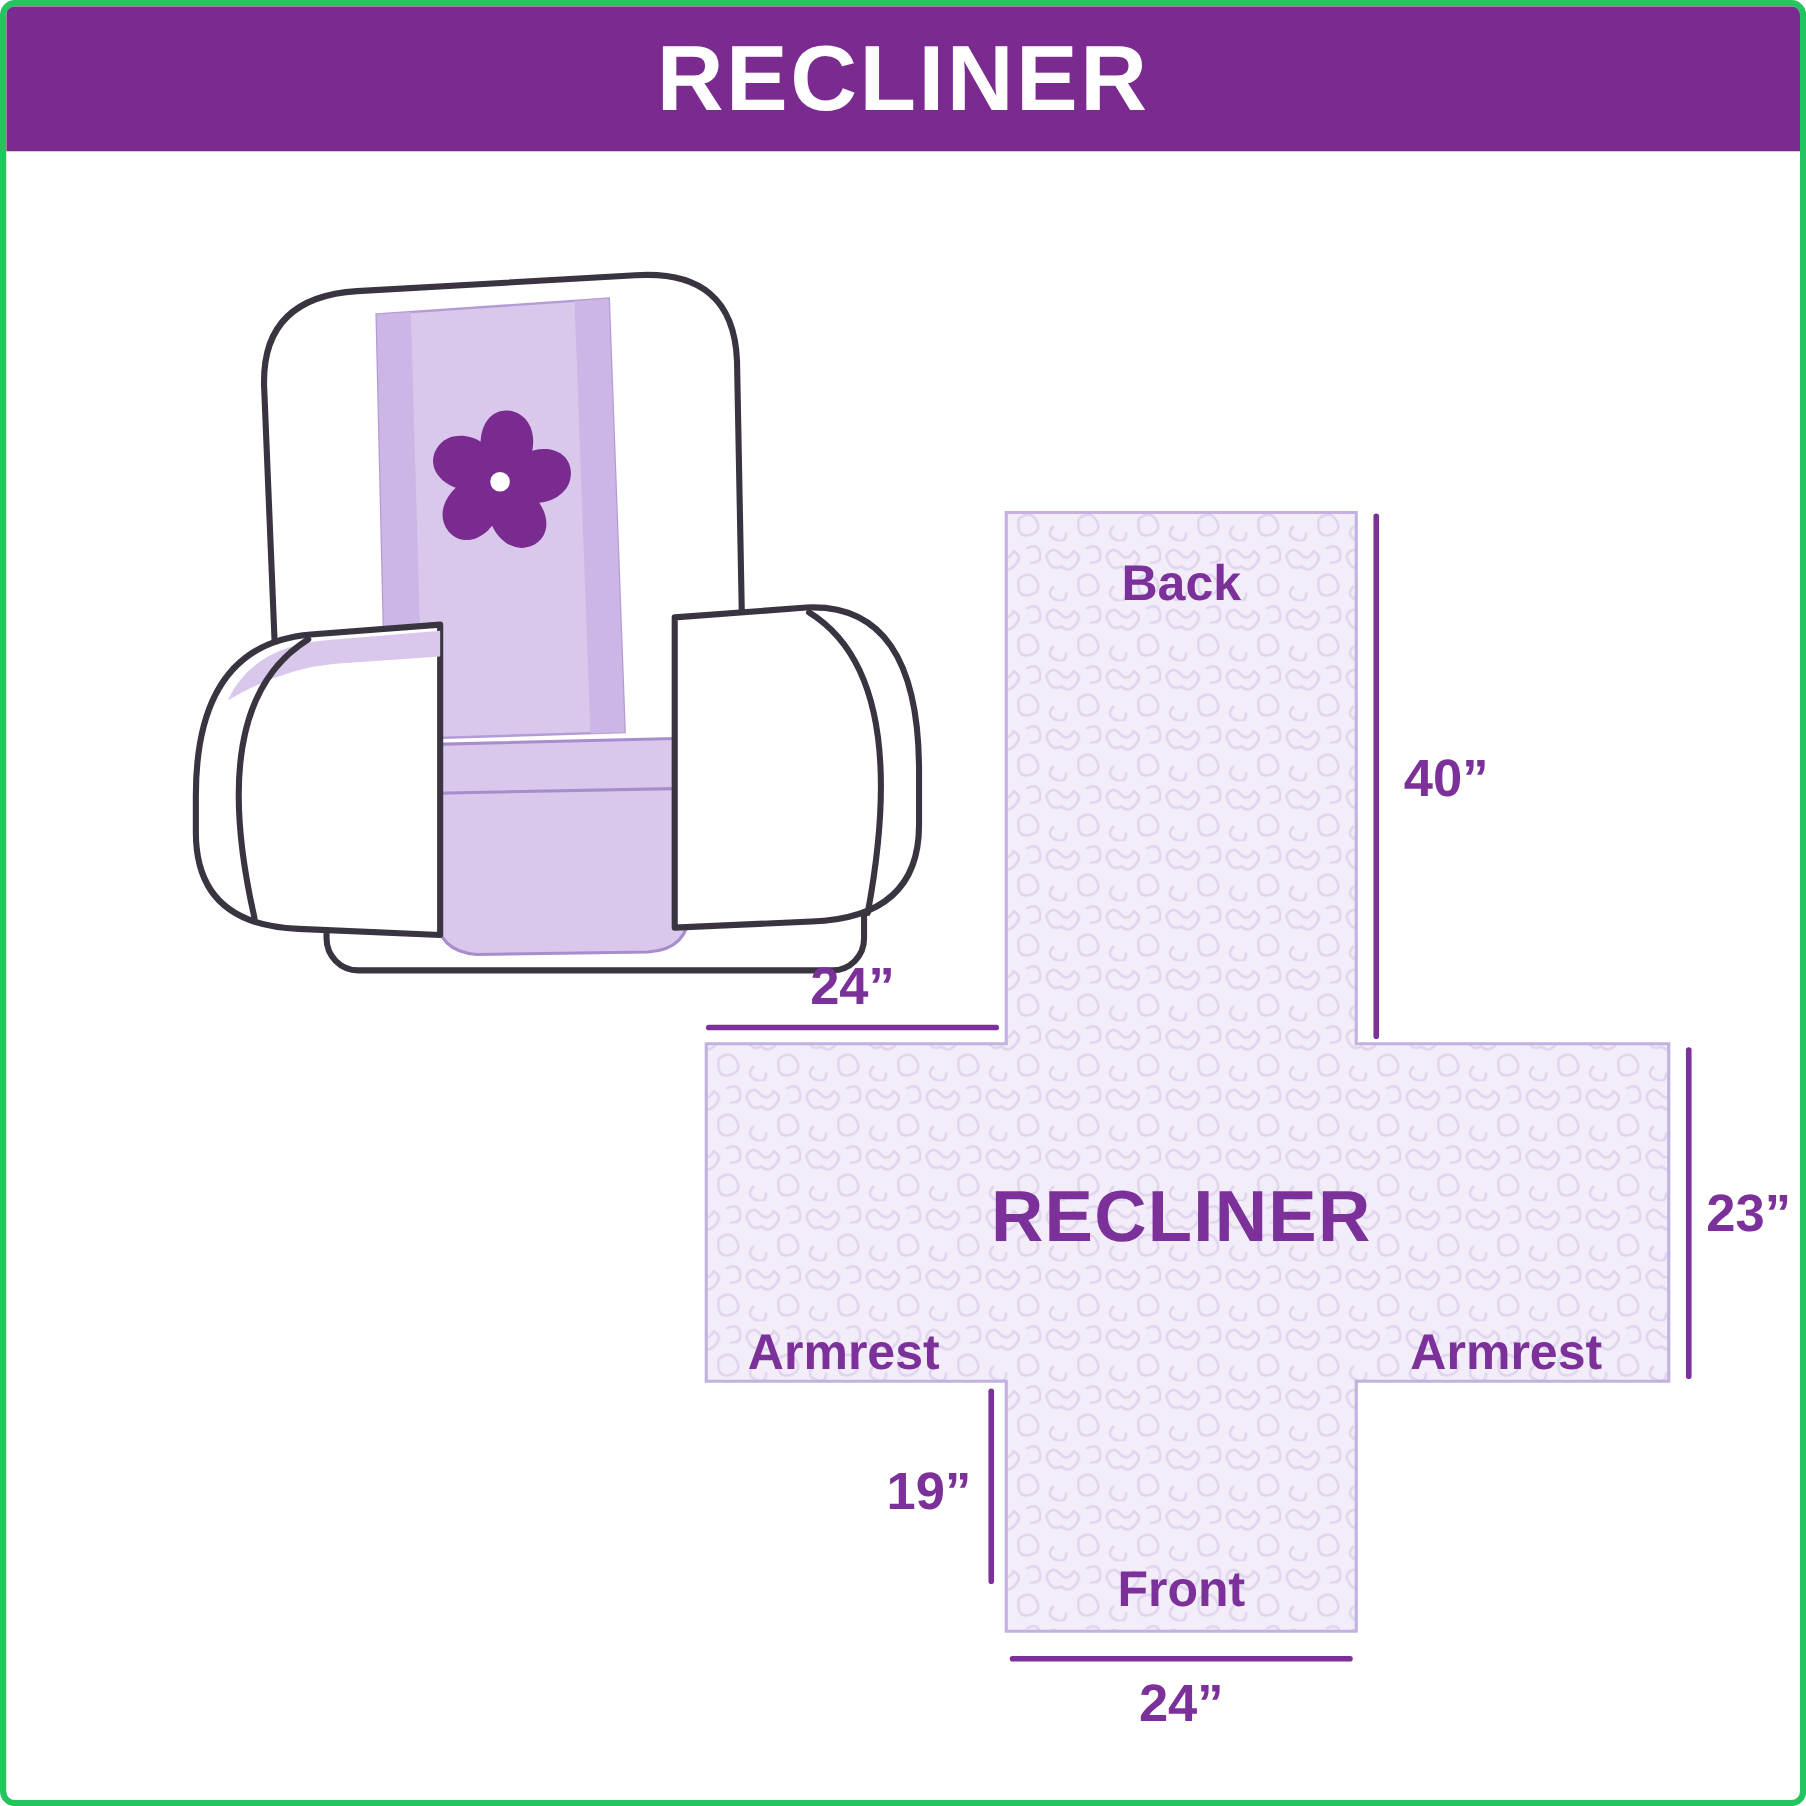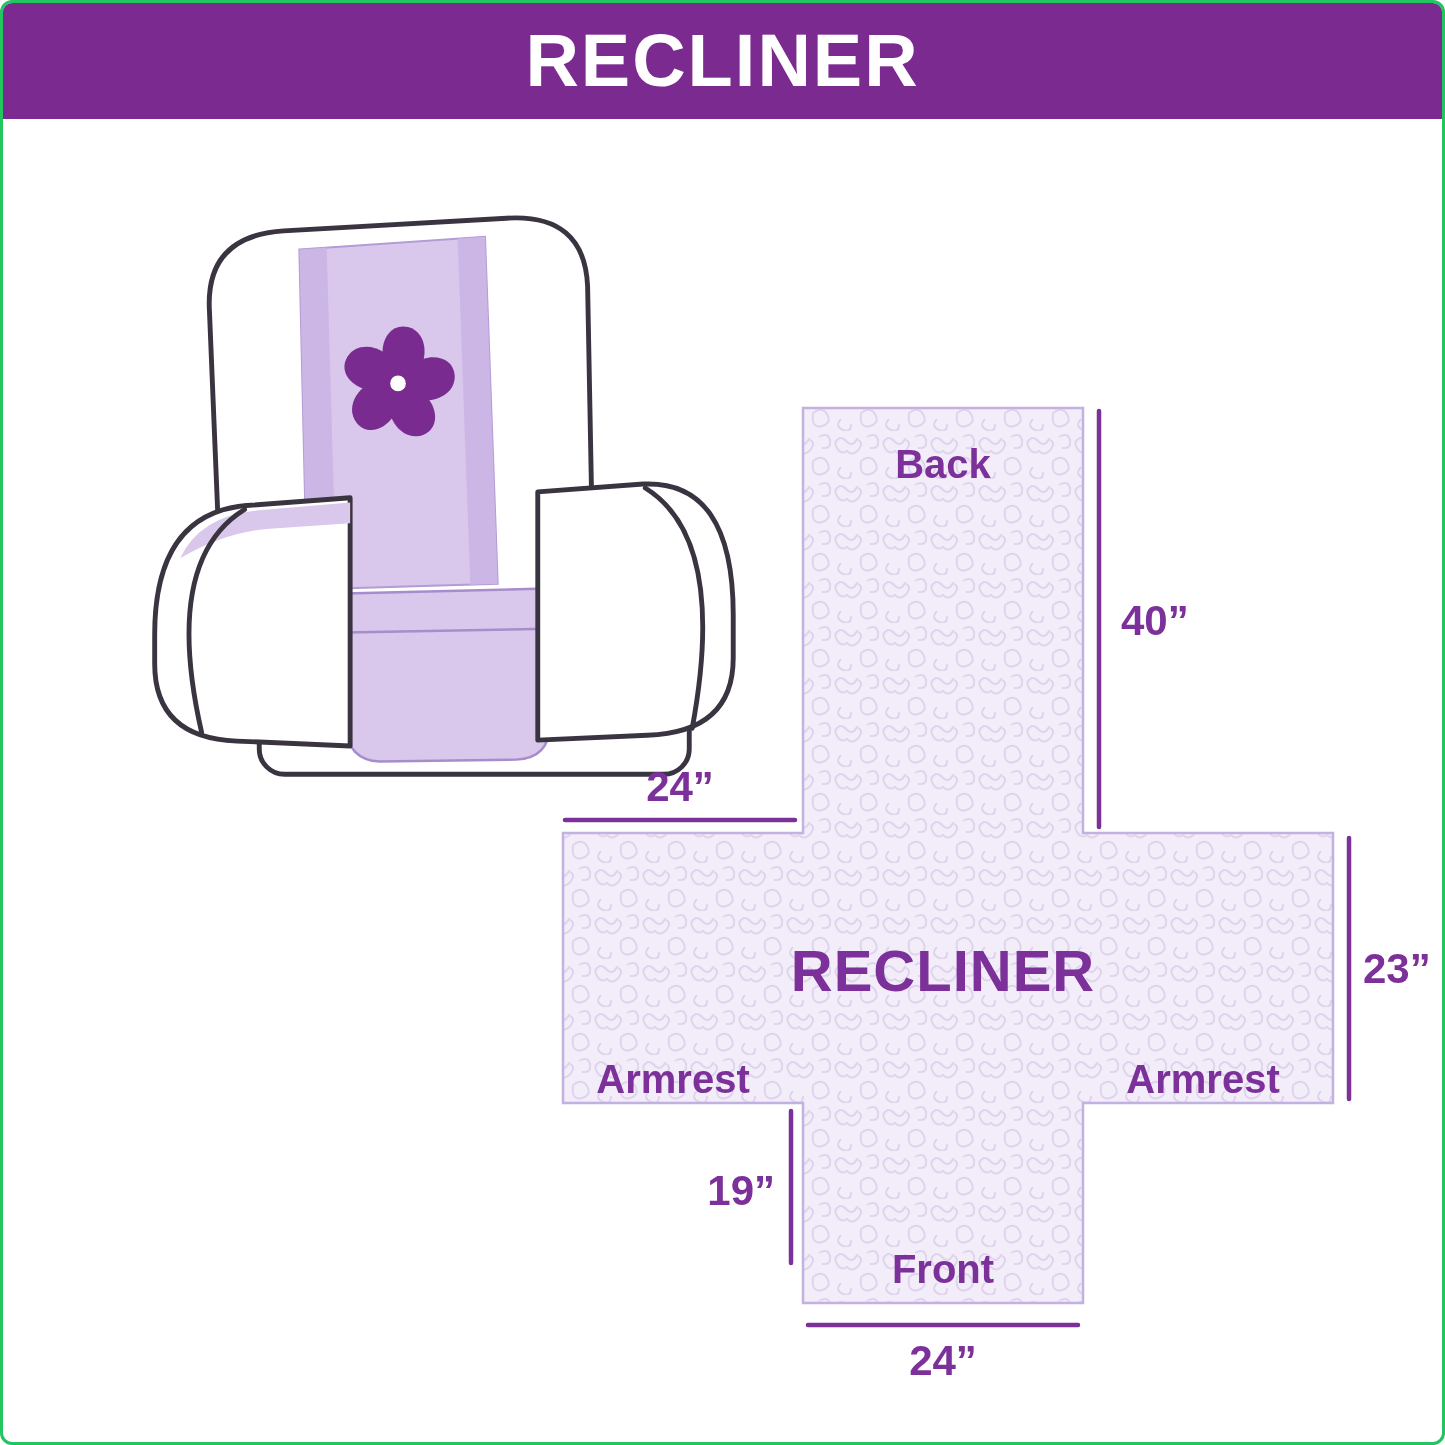--- a/index.html
+++ b/index.html
@@ -1,19 +1,19 @@
 <!DOCTYPE html>
 <html><head>
 <meta charset="utf-8">
 <style>
   html,body{margin:0;padding:0;background:#fff;}
   .page{
     position:relative;width:1445px;height:1445px;background:#ffffff;
     font-family:"Liberation Sans",sans-serif;overflow:hidden;
-    box-sizing:border-box;border:3px solid #22c55e;border-radius:12px;
+    box-sizing:border-box;border:5px solid #22c55e;border-radius:12px;
   }
   .header{
     position:absolute;top:0;left:0;right:0;height:116px;background:#7b2a90;
     display:flex;align-items:center;justify-content:center;
   }
   .header .title{
     color:#ffffff;font-size:74px;font-weight:700;letter-spacing:2px;line-height:1;
   }
   .chair{position:absolute;left:95px;top:168px;width:645px;height:630px;}
   .diagram{position:absolute;left:540px;top:380px;width:905px;height:1030px;}

